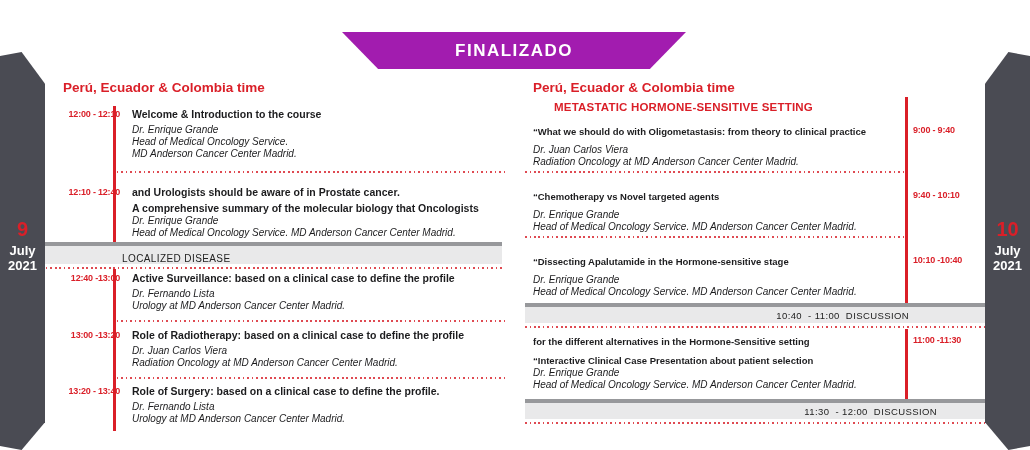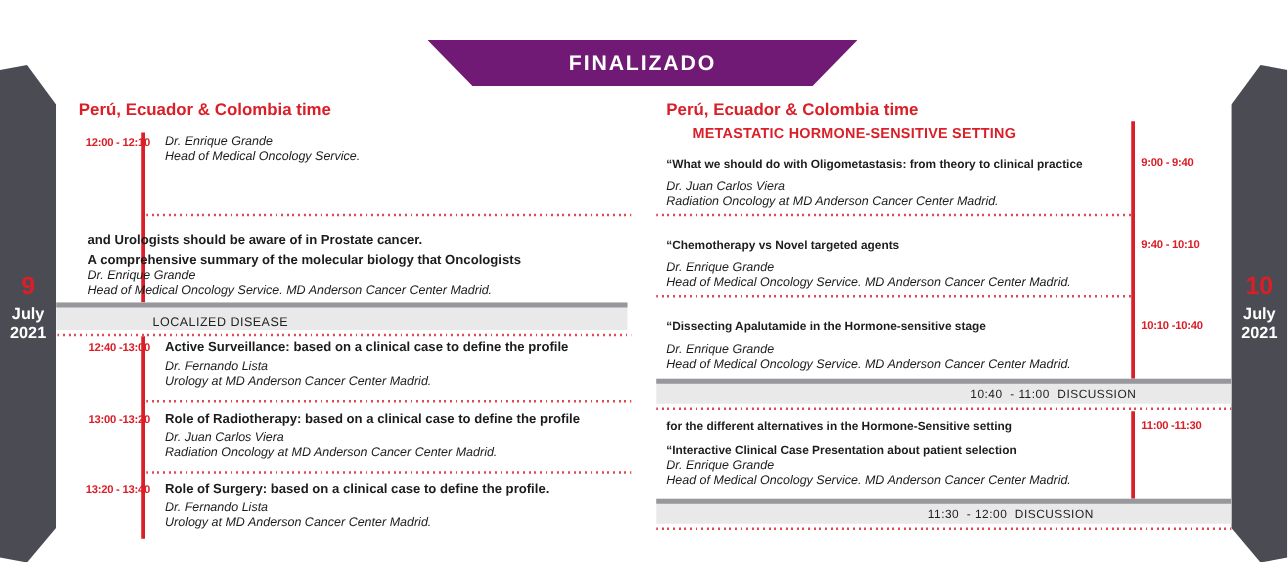--- a/index.html
+++ b/index.html
@@ -4,21 +4,21 @@
 <style>
   html,body { margin:0; padding:0; background:#fff; }
   .stage {
     position:relative; width:1030px; height:450px; overflow:hidden;
     background:#ffffff; font-family:"Liberation Sans", sans-serif;
     color:#1c1c1e;
   }
   
   .banner {
     position:absolute; left:342px; top:32px; width:344px; height:37px;
-    background:#701a75;
+    background:#a21caf;
     clip-path:polygon(0 0, 100% 0, 89.5% 100%, 10.5% 100%);
     display:flex; align-items:center; justify-content:center;
   }
   .banner-text { color:#fff; font-weight:bold; font-size:17px; letter-spacing:1.5px; }
   
   .panel {
     position:absolute; top:52px; width:45px; height:398px; background:#4a4b53;
     display:flex; flex-direction:column; align-items:center;
     padding-top:166px; box-sizing:border-box; text-align:center;
   }
@@ -78,27 +78,30 @@
   </div>
 
   <div class="tz-header" style="left:63px; top:80px;">Perú, Ecuador &amp; Colombia time</div>
 
   <div class="redline" style="left:113px; top:106px; height:136px;"></div>
   <div class="redline" style="left:113px; top:269px; height:162px;"></div>
 
   <div class="lsession" style="top:108px;">
     <div class="time">12:00 - 12:10</div>
     <div class="body">
+      <div class="title">Welcome &amp; Introduction to the course</div>
       <div class="speaker">Dr. Enrique Grande</div>
       <div class="affil">Head of Medical Oncology Service.</div>
+      <div class="affil">MD Anderson Cancer Center Madrid.</div>
     </div>
   </div>
   <div class="dotted" style="left:117px; top:171px; width:388px;"></div>
 
   <div class="lsession" style="top:186px;">
+    <div class="time">12:10 - 12:40</div>
     <div class="body">
       <div class="title">and Urologists should be aware of in Prostate cancer.</div>
       <div class="title" style="margin-bottom:0;">A comprehensive summary of the molecular biology that Oncologists</div>
       <div class="speaker">Dr. Enrique Grande</div>
       <div class="affil">Head of Medical Oncology Service. MD Anderson Cancer Center Madrid.</div>
     </div>
   </div>
 
   <div class="graybar" style="left:45px; top:242px; width:457px; height:22px; padding-left:77px;align-items:flex-end;">
     <span>LOCALIZED DISEASE</span>
@@ -169,18 +172,18 @@
   <div class="dotted" style="left:525px; top:326px; width:460px;"></div>
 
   <div class="rsession" style="top:335px;">
     <div class="time">11:00 -11:30</div>
     <div class="title">for the different alternatives in the Hormone-Sensitive setting</div>
     <div class="title" style="margin-bottom:0;">“Interactive Clinical Case Presentation about patient selection</div>
     <div class="speaker">Dr. Enrique Grande</div>
     <div class="affil">Head of Medical Oncology Service. MD Anderson Cancer Center Madrid.</div>
   </div>
 
-  <div class="graybar right-align" style="left:525px; top:399px; width:460px; height:20px; padding-right:110px;">
+  <div class="graybar right-align" style="left:525px; top:399px; width:460px; height:20px; padding-right:48px;">
     <span>11:30  - 12:00  DISCUSSION</span>
   </div>
   <div class="dotted" style="left:525px; top:422px; width:460px;"></div>
 
 </div>
 
 </body></html>

